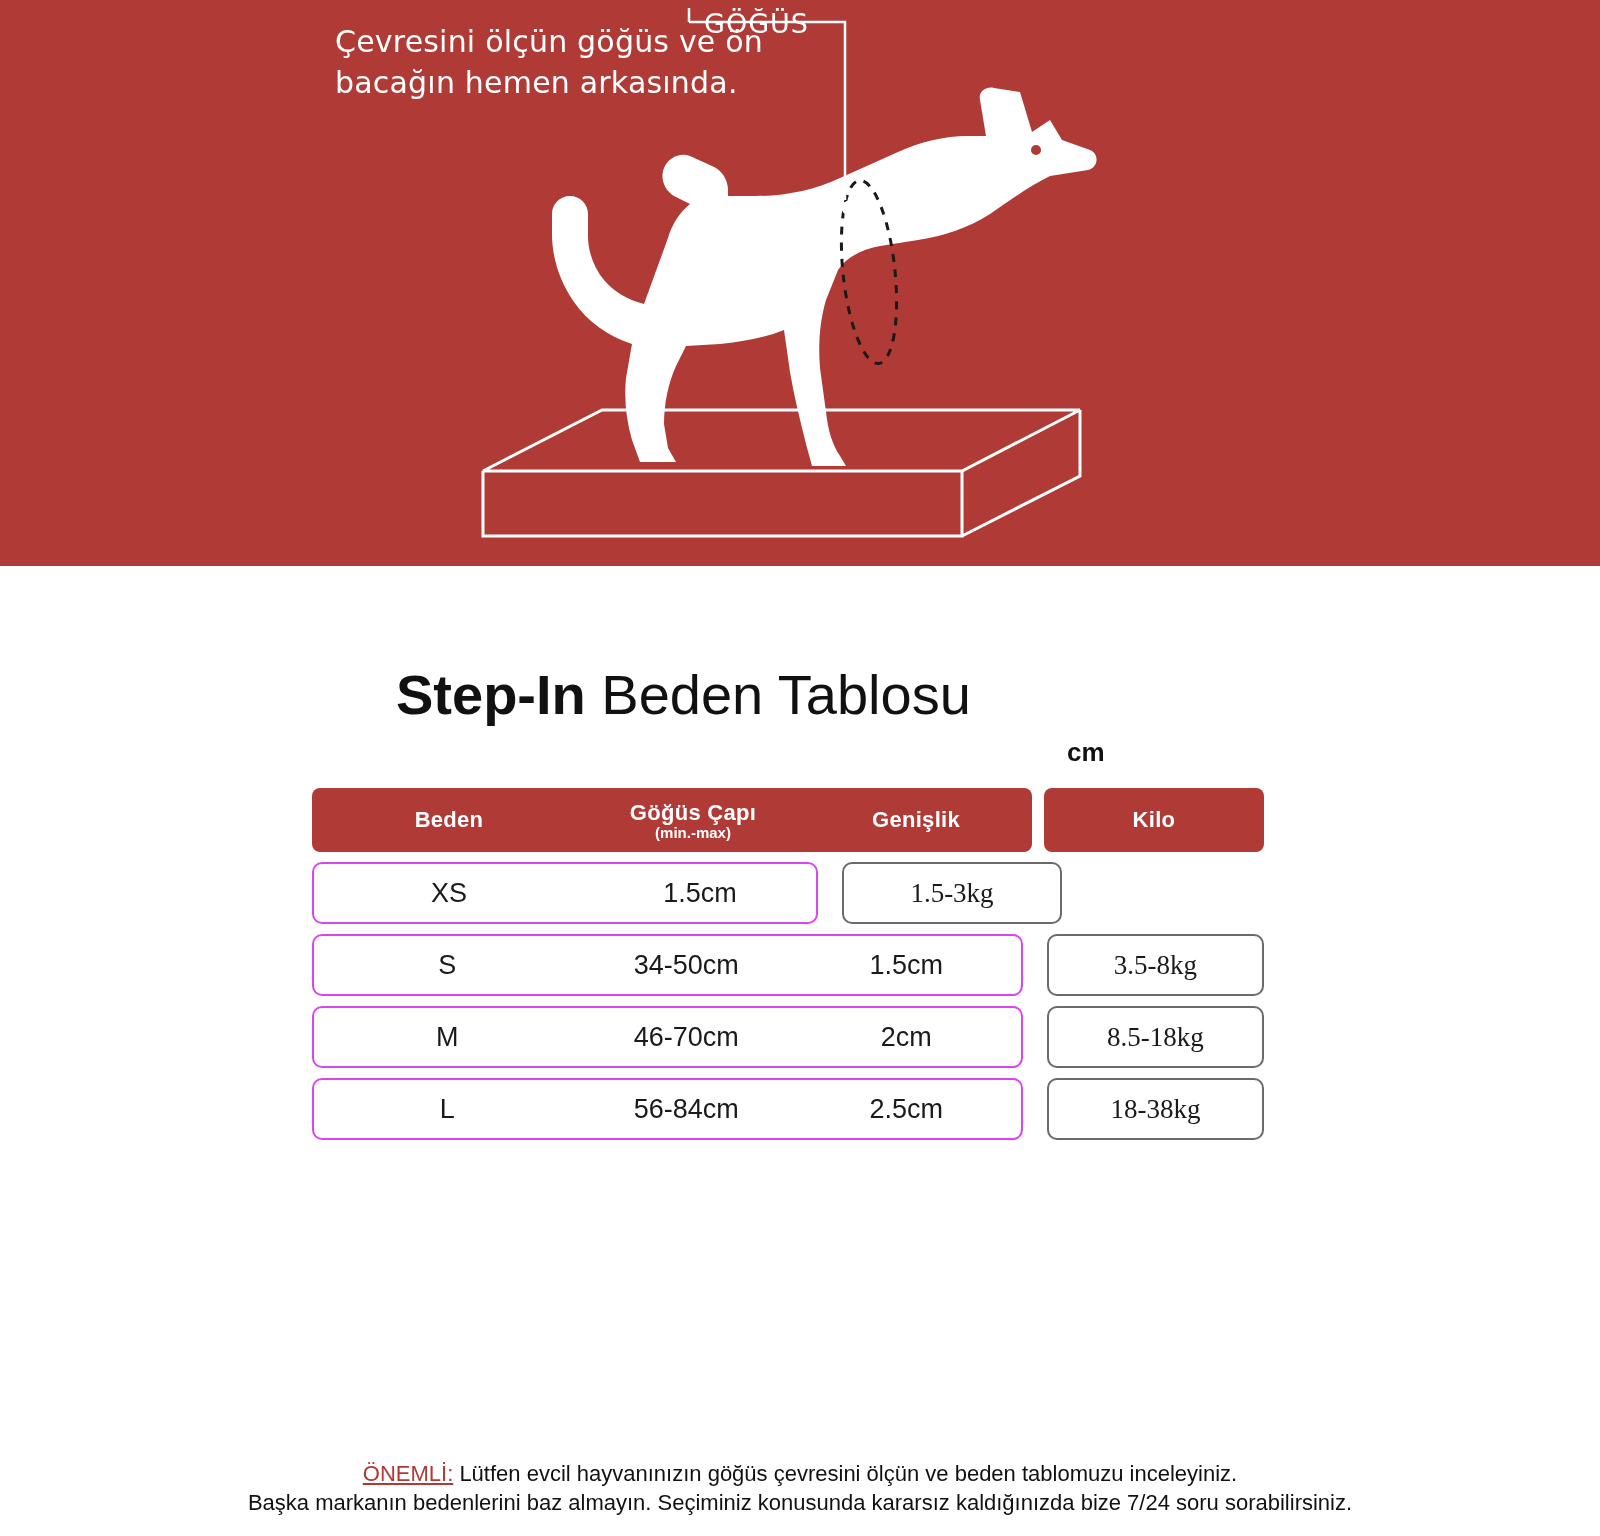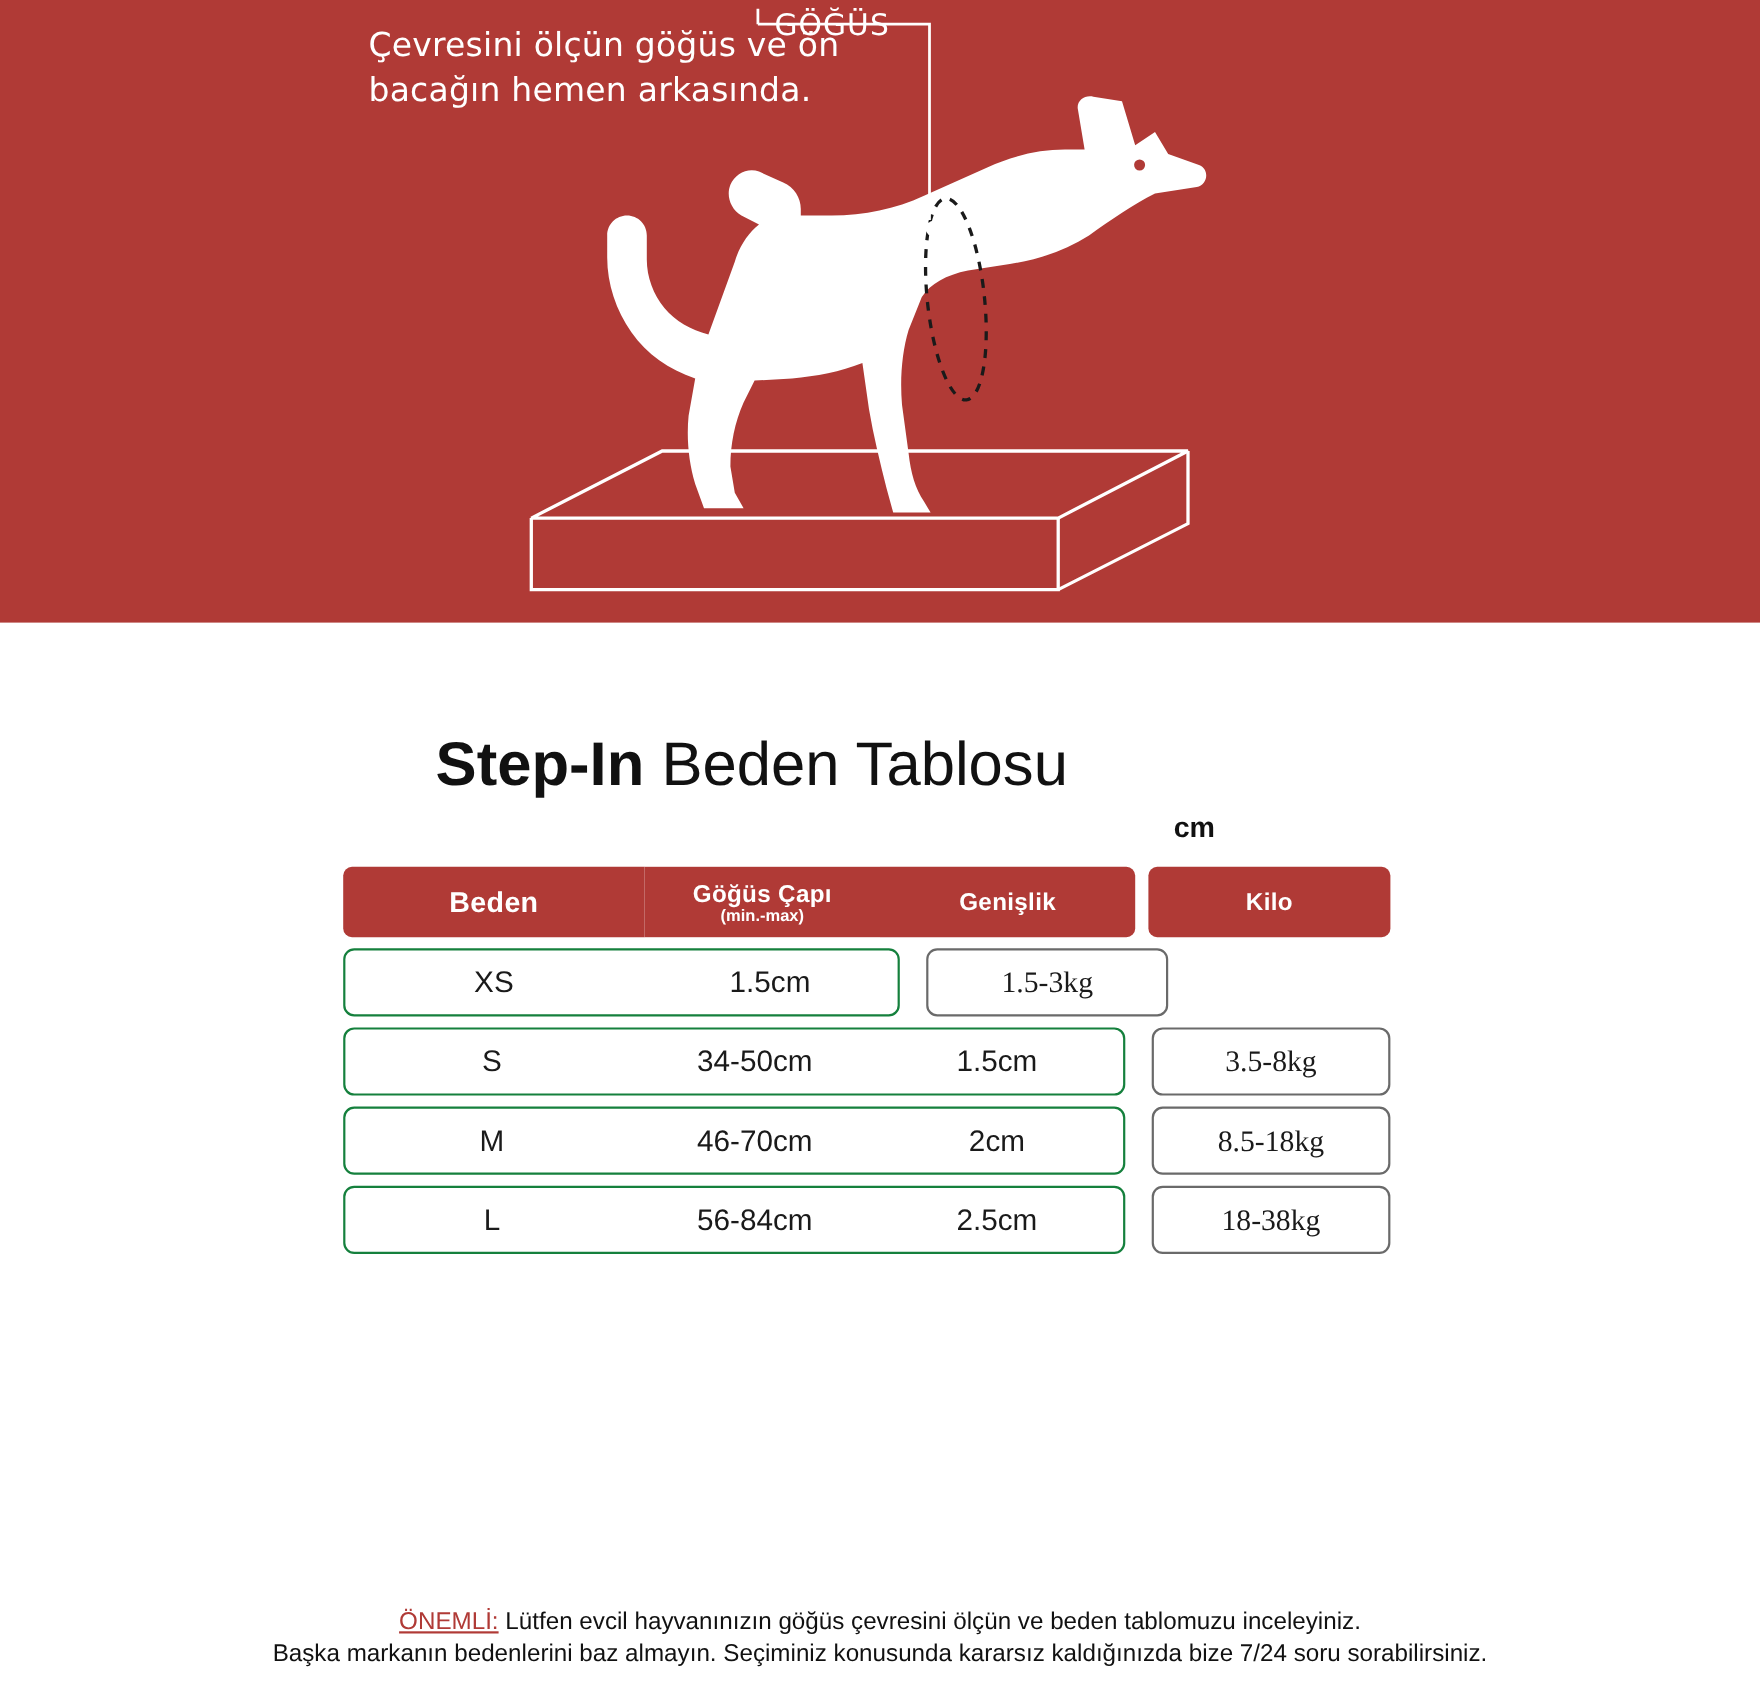--- a/index.html
+++ b/index.html
@@ -110,40 +110,40 @@
     text-align: center;
   }
   .head-cell.c1 { width: 274px; border-top-right-radius:0; border-bottom-right-radius:0; }
   .head-cell.c2 { width: 214px; border-radius:0; }
   .head-cell.c3 { width: 232px; border-top-left-radius:0; border-bottom-left-radius:0; }
   .head-cell.c4 { width: 220px; border-radius: 8px; }
 
   .row.header { gap: 0; }
   .row.header .c4 { margin-left: 12px; }
 
-  .head-main { font-size: 26px; font-weight: 700; letter-spacing: .3px; }
+  .head-main { font-size: 22px; font-weight: 700; letter-spacing: .3px; }
   .head-main.small { font-size: 22px; }
   .head-sub { font-size: 15px; font-weight: 700; margin-top: -2px; }
 
   .cell {
     border: 2px solid #6a6a6a;
     border-radius: 10px;
     height: 62px;
     display: flex;
     align-items: center;
     justify-content: center;
     font-size: 27px;
     color: #1a1a1a;
     box-sizing: border-box;
     background: #ffffff;
     font-family: Liberation Serif, serif;
   }
   .body-group {
     display: flex;
-    border: 2px solid #15803d;
+    border: 2px solid #d946ef;
     border-radius: 10px;
     height: 62px;
     box-sizing: border-box;
     overflow: hidden;
     background: #ffffff;
   }
   .body-group .g-cell {
     display: flex;
     align-items: center;
     justify-content: center;

